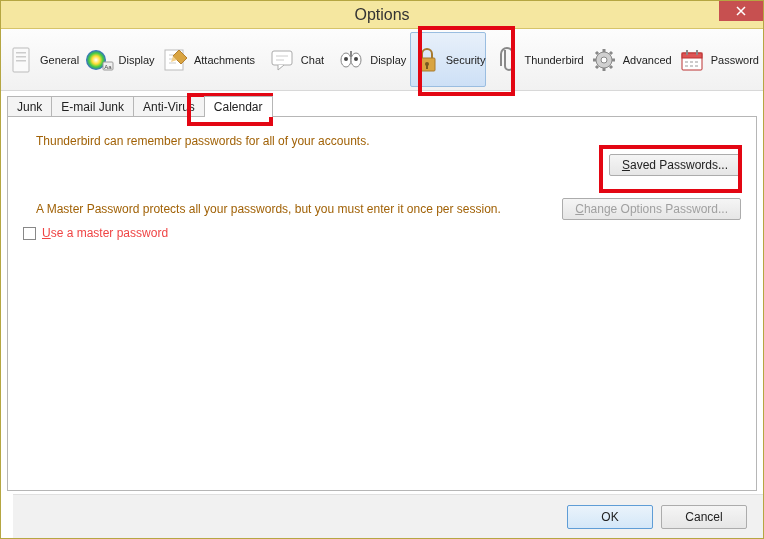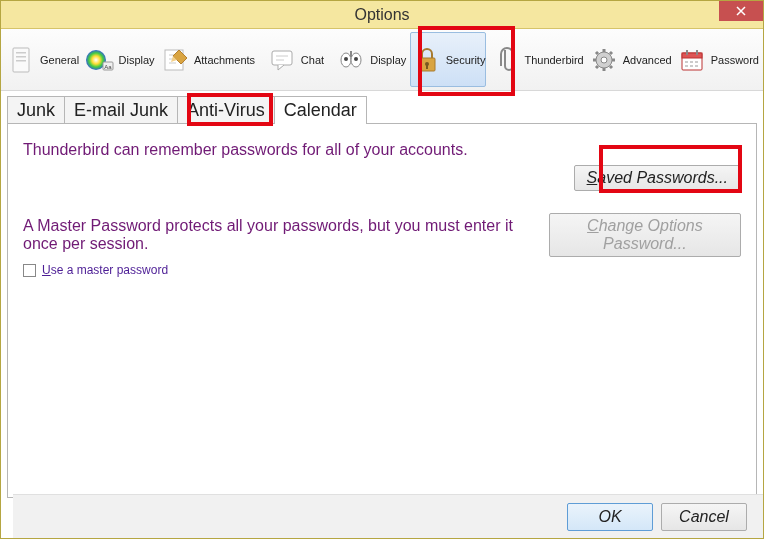--- a/index.html
+++ b/index.html
@@ -97,21 +97,21 @@
   .subtabs {
     display: flex;
     padding: 4px 6px 0 6px;
     position: relative;
   }
   .subtab {
     border: 1px solid #b6b6b6;
     border-bottom: none;
     background: #f4f4f4;
     padding: 3px 9px;
-    font-size: 18px;
+    font-size: 12px;
     margin-right: -1px;
     cursor: pointer;
     position: relative;
     top: 1px;
     color: #222;
   }
   .subtab.active {
     background: #fff;
     z-index: 2;
   }
@@ -124,59 +124,59 @@
     border-top: 1px solid #b6b6b6;
     position: relative;
   }
   .desc-row {
     display: flex;
     justify-content: space-between;
     align-items: flex-start;
     margin-bottom: 24px;
   }
   .desc-text {
-    color: #701a75;
-    font-size: 16px;
+    color: #a16207;
+    font-size: 12px;
+    margin-left: 13px;
   }
   .btn {
     border: 1px solid #acacac;
     background: linear-gradient(#f5f5f5, #e6e6e6);
     padding: 3px 12px;
-    font-size: 16px;
+    font-size: 12px;
     cursor: pointer;
     color: #222;
     min-width: 70px;
     border-radius: 2px;
     font-family: inherit;
-    font-style: italic;
   }
   .btn:disabled {
     color: #a0a0a0;
     cursor: default;
   }
   .desc-row2 {
     display: flex;
-    justify-content: flex-end;
+    justify-content: space-between;
     align-items: center;
     gap: 20px;
   }
   .chk-row {
     display: flex;
     align-items: center;
     gap: 6px;
     margin-top: 6px;
   }
   .chk {
     width: 13px;
     height: 13px;
     border: 1px solid #888;
     background: #fff;
     cursor: pointer;
   }
-  .chk-label { font-size: 12px; color: #4c1d95; cursor: pointer; }
+  .chk-label { font-size: 12px; color: #ef4444; cursor: pointer; }
   .ul { text-decoration: underline; }
   .dialog-buttons {
     position: absolute;
     bottom: 0;
     left: 12px;
     right: 0;
     height: 44px;
     display: flex;
     justify-content: flex-end;
     align-items: center;

